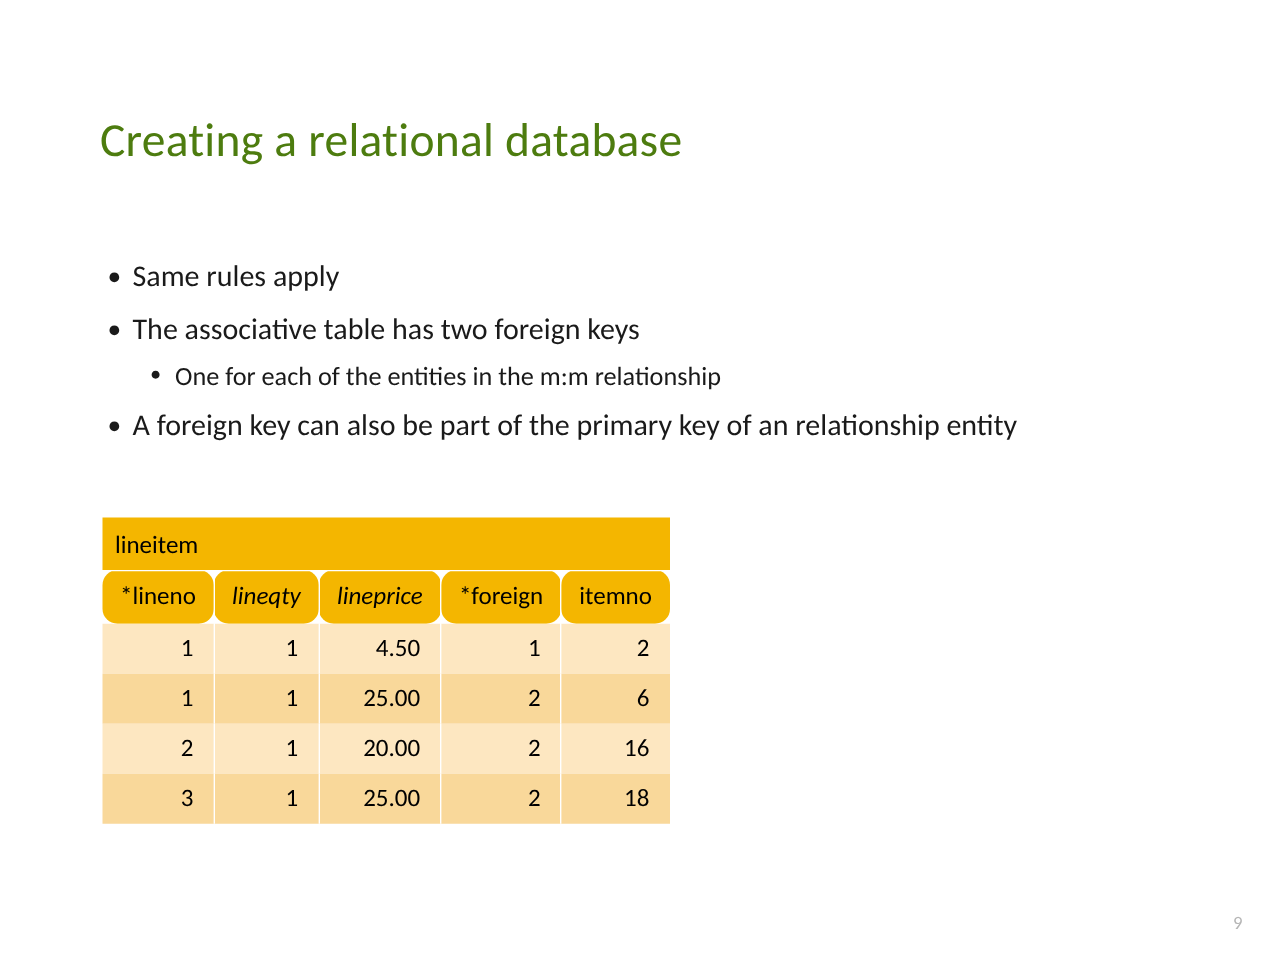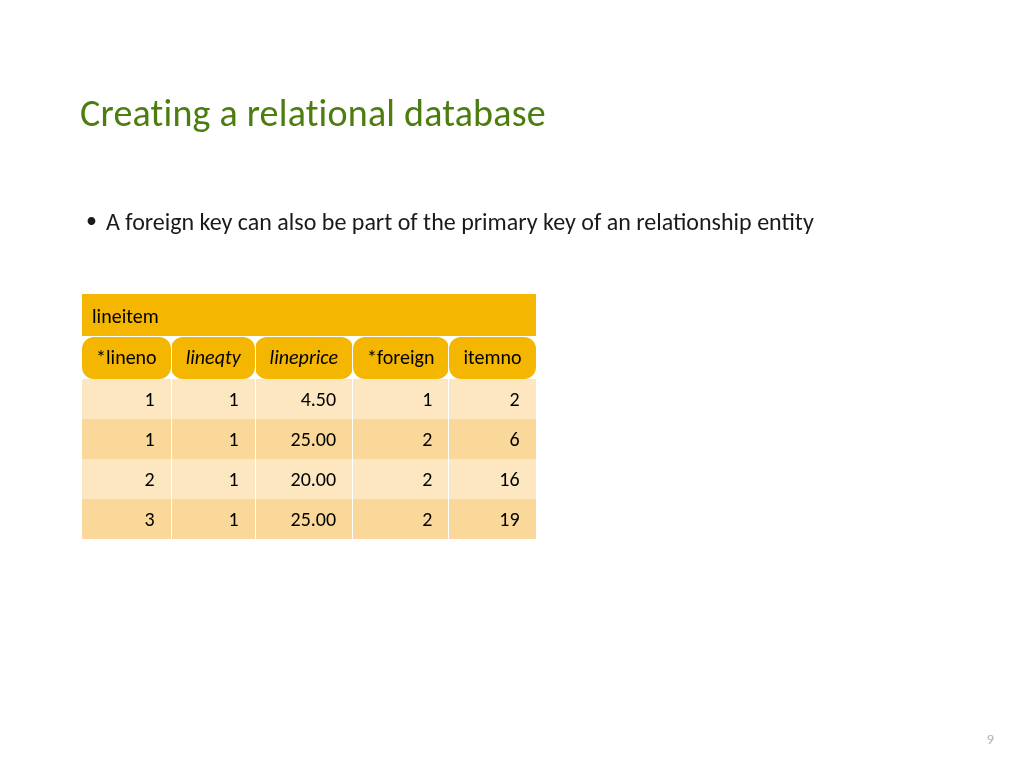--- a/index.html
+++ b/index.html
@@ -109,20 +109,27 @@
     color: #b5b5b5;
   }
 </style>
 </head>
 <body>
 
 <div class="slide">
   <h1>Creating a relational database</h1>
 
   <ul class="top">
+    <li>Same rules apply</li>
+    <li>
+      <span>The associative table has two foreign keys</span>
+      <ul class="sub">
+        <li>One for each of the entities in the m:m relationship</li>
+      </ul>
+    </li>
     <li>A foreign key can also be part of the primary key of an relationship entity</li>
   </ul>
 
   <div class="tbl-wrap">
     <table>
       <thead>
         <tr class="tbl-title">
           <td colspan="5">lineitem</td>
         </tr>
       </thead>
@@ -155,20 +162,20 @@
           <td>1</td>
           <td>20.00</td>
           <td>2</td>
           <td>16</td>
         </tr>
         <tr class="r1">
           <td>3</td>
           <td>1</td>
           <td>25.00</td>
           <td>2</td>
-          <td>19</td>
+          <td>18</td>
         </tr>
       </tbody>
     </table>
   </div>
 </div>
 
 <div class="pagenum">9</div>
 
 </body></html>

